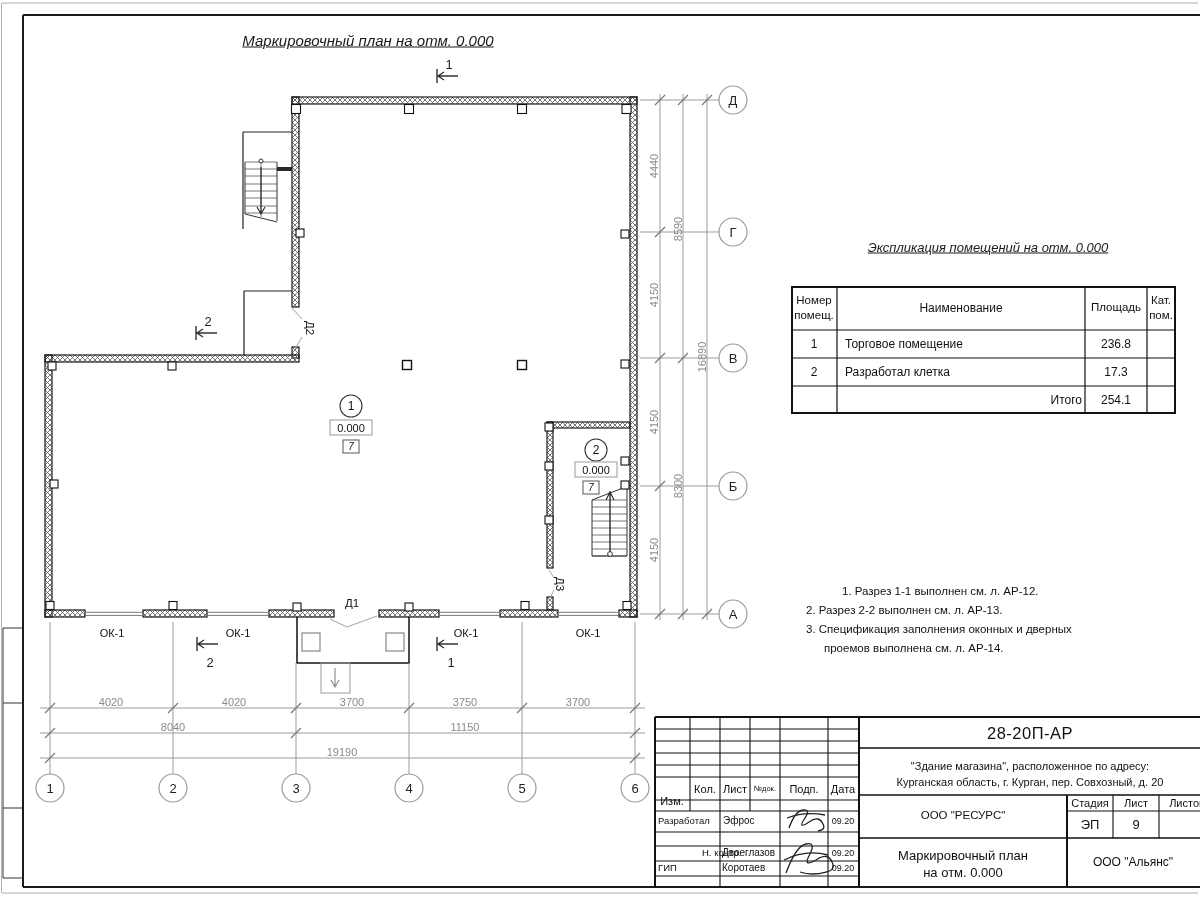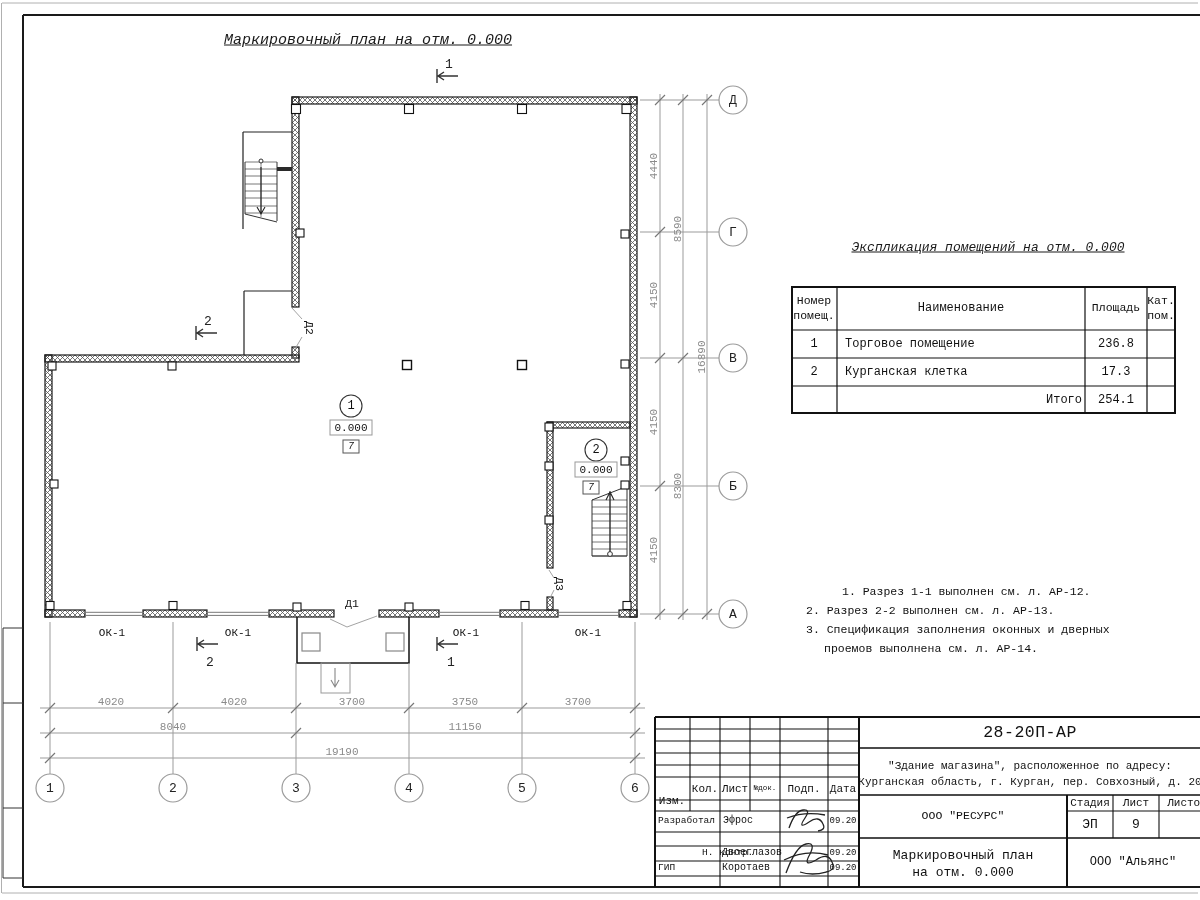--- a/index.html
+++ b/index.html
@@ -1,17 +1,17 @@
 <!DOCTYPE html>
 <html><head>
 <meta charset="utf-8">
 <style>
   html,body{margin:0;padding:0;background:#fff;}
   .sheet{position:relative;width:1200px;height:900px;background:#fff;overflow:hidden;
-         font-family:Liberation Mono, monospace;color:#111;}
+         font-family:Liberation Sans, sans-serif;color:#111;}
   svg.lines{position:absolute;left:0;top:0;}
   .t{position:absolute;transform:translate(-50%,-50%);white-space:nowrap;font-size:11px;color:#111;line-height:1;}
   .tl{position:absolute;transform:translateY(-50%);white-space:nowrap;font-size:11px;color:#111;line-height:1;}
   .tr{position:absolute;transform:translate(-100%,-50%);white-space:nowrap;font-size:12px;color:#111;line-height:1;}
   .g{color:#8a8a8a;}
   .rtccw{transform:translate(-50%,-50%) rotate(-90deg);}
   .rtcw{transform:translate(-50%,-50%) rotate(90deg);}
   .ttl{font-style:italic;text-decoration:underline;font-size:15px;color:#1a1a1a;}
   .ttl2{font-style:italic;text-decoration:underline;font-size:13px;color:#1a1a1a;}
   .axis{font-size:13px;color:#222;}
@@ -264,21 +264,21 @@
 <div class="t f115" style="left:814px;top:301px;">Номер</div>
 <div class="t f115" style="left:814px;top:316px;">помещ.</div>
 <div class="t f12" style="left:961px;top:308px;">Наименование</div>
 <div class="t f115" style="left:1116px;top:308px;">Площадь</div>
 <div class="t f115" style="left:1161px;top:301px;">Кат.</div>
 <div class="t f115" style="left:1161px;top:316px;">пом.</div>
 <div class="t f12" style="left:814px;top:344px;">1</div>
 <div class="tl f12" style="left:845px;top:344px;">Торговое помещение</div>
 <div class="t f12" style="left:1116px;top:344px;">236.8</div>
 <div class="t f12" style="left:814px;top:372px;">2</div>
-<div class="tl f12" style="left:845px;top:372px;">Курганская клетка</div>
+<div class="tl f12" style="left:845px;top:372px;">Разработал клетка</div>
 <div class="t f12" style="left:1116px;top:372px;">17.3</div>
 <div class="tr" style="left:1082px;top:400px;text-align:right;">Итого</div>
 <div class="t f12" style="left:1116px;top:400px;text-align:center;">254.1</div>
 
 <div class="tl f115" style="left:806px;top:592px;margin-left:36px;">1. Разрез 1-1 выполнен см. л. АР-12.</div>
 <div class="tl f115" style="left:806px;top:611px;">2. Разрез 2-2 выполнен см. л. АР-13.</div>
 <div class="tl f115" style="left:806px;top:630px;">3. Спецификация заполнения оконных и дверных</div>
 <div class="tl f115" style="left:824px;top:649px;">проемов выполнена см. л. АР-14.</div>
 
 <div class="t f165" style="left:1030px;top:733px;">28-20П-АР</div>

